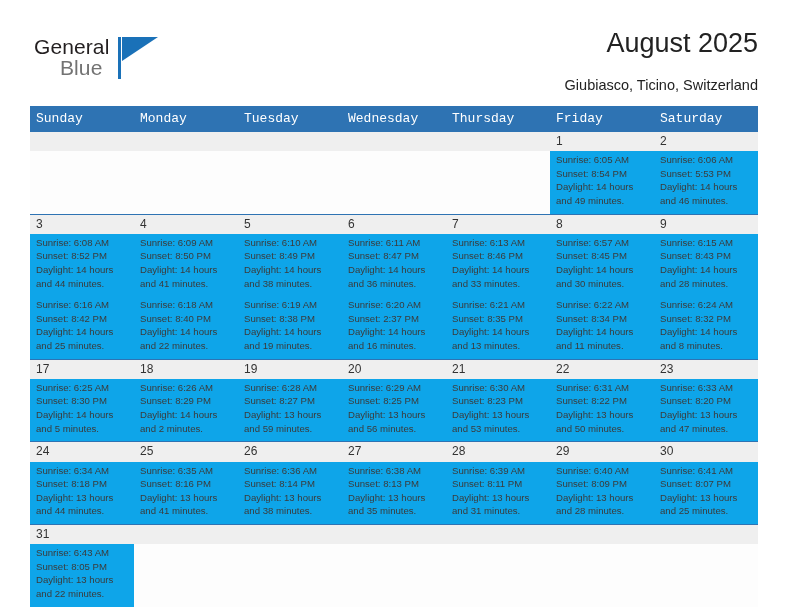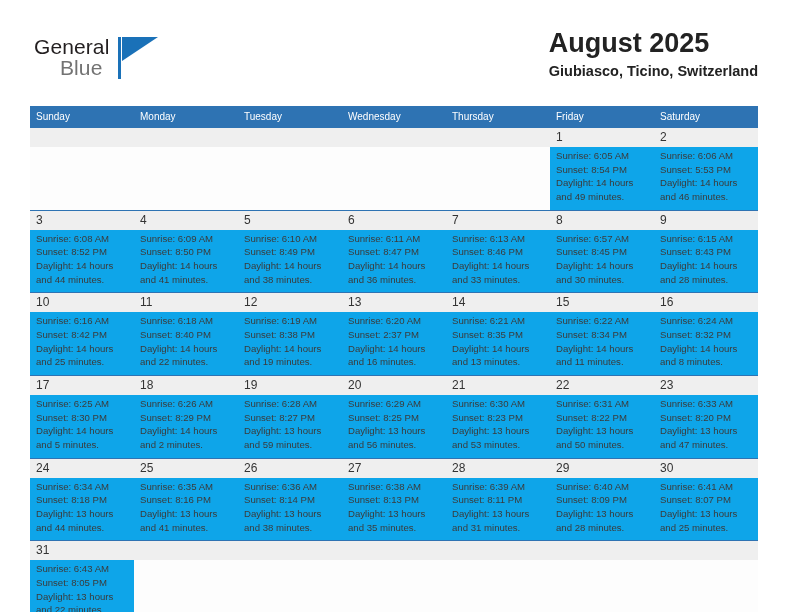--- a/index.html
+++ b/index.html
@@ -70,55 +70,55 @@
     top: 1px;
     width: 3px;
     height: 42px;
     background: #1a71b8;
   }
 
   .title-block {
     position: absolute;
     right: 0;
     top: 0;
-    text-align: left;
-    font-weight: bold;
+    text-align: right;
   }
   .cal-title {
     font-size: 27px;
     color: #222222;
     line-height: 1.15;
     white-space: nowrap;
   }
   .cal-subtitle {
     font-size: 14.5px;
     color: #222222;
-    margin-top: 4px;
+    margin-top: 18px;
     line-height: 1.2;
     white-space: nowrap;
   }
 
   
   .calendar {
     position: absolute;
     left: 30px;
     top: 106px;
     width: 728px;
     border-collapse: collapse;
     table-layout: fixed;
   }
   .calendar th {
     background: #2e73b3;
     color: #ffffff;
-    font-size: 10px;
+    font-size: 13px;
     font-weight: normal;
     text-align: left;
     padding: 5px 0 6px 6px;
     height: 19px;
     box-sizing: border-box;
+    font-family: Liberation Mono, monospace;
   }
   .weekrow {
     border-top: 1.6px solid #2e73b3;
   }
   .weekrow.first {
     border-top: none;
   }
   .daynum-cell {
     background: #efefef;
     font-size: 12px;
@@ -258,29 +258,20 @@
             <span class="info-line">Daylight: 14 hours</span>
             <span class="info-line">and 30 minutes.</span>
           </td>
           <td class="info-cell">
             <span class="info-line">Sunrise: 6:15 AM</span>
             <span class="info-line">Sunset: 8:43 PM</span>
             <span class="info-line">Daylight: 14 hours</span>
             <span class="info-line">and 28 minutes.</span>
           </td>
         </tr>
-        <tr class="weekrow">
-          <td class="daynum-cell">10</td>
-          <td class="daynum-cell">11</td>
-          <td class="daynum-cell">12</td>
-          <td class="daynum-cell">13</td>
-          <td class="daynum-cell">14</td>
-          <td class="daynum-cell">15</td>
-          <td class="daynum-cell">16</td>
-        </tr>
         <tr>
           <td class="info-cell">
             <span class="info-line">Sunrise: 6:16 AM</span>
             <span class="info-line">Sunset: 8:42 PM</span>
             <span class="info-line">Daylight: 14 hours</span>
             <span class="info-line">and 25 minutes.</span>
           </td>
           <td class="info-cell">
             <span class="info-line">Sunrise: 6:18 AM</span>
             <span class="info-line">Sunset: 8:40 PM</span>

